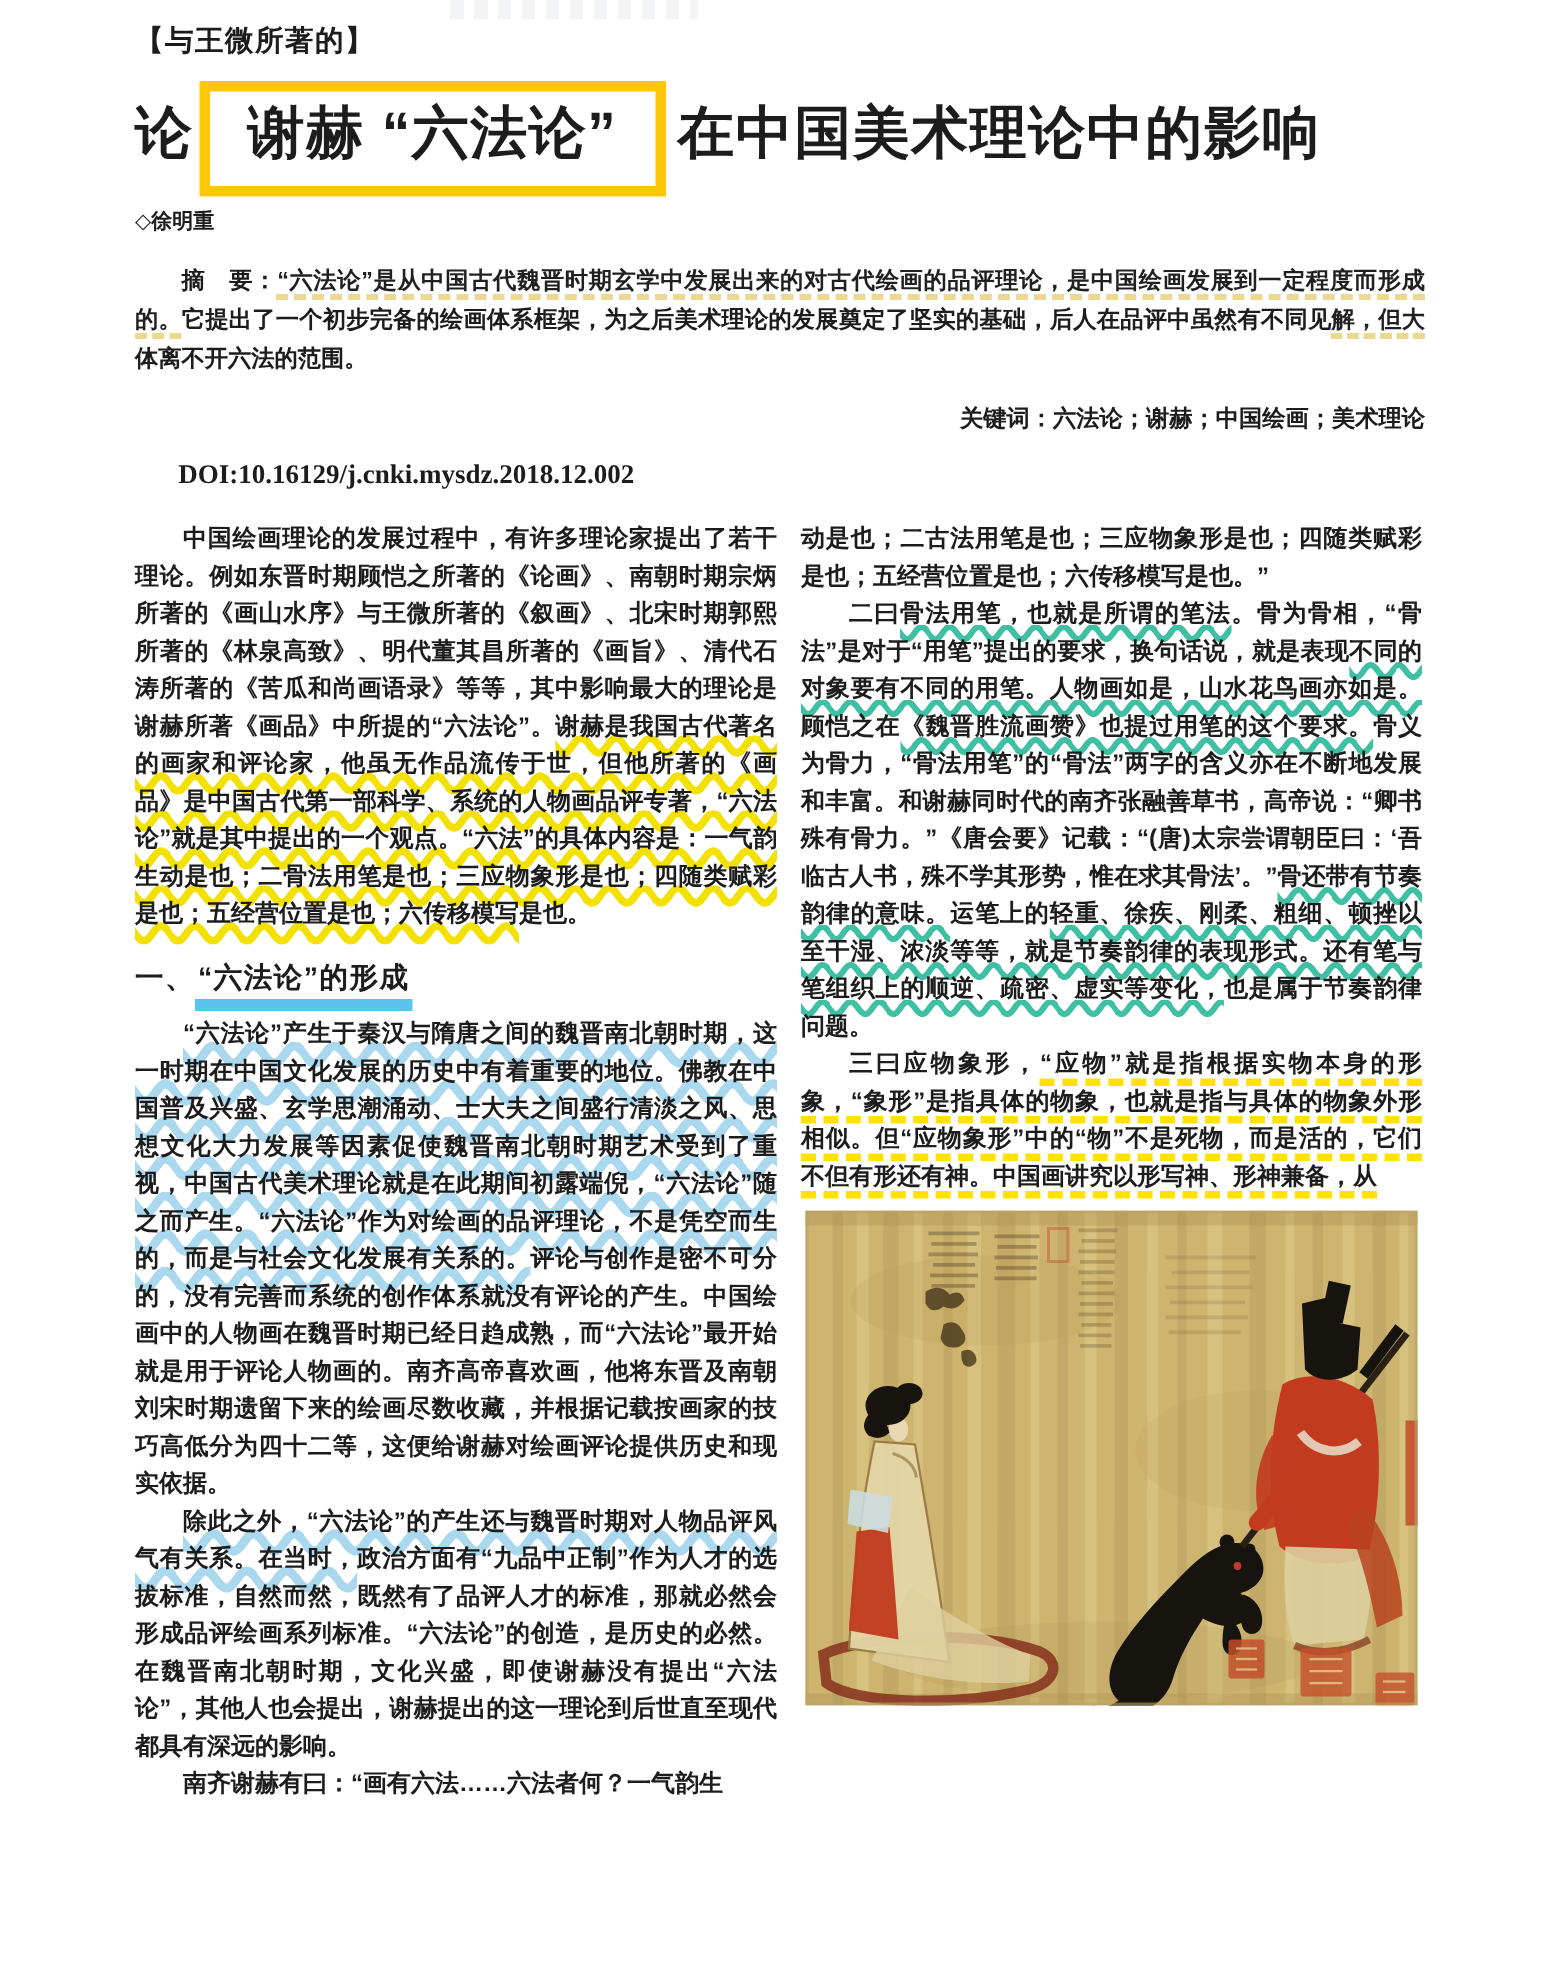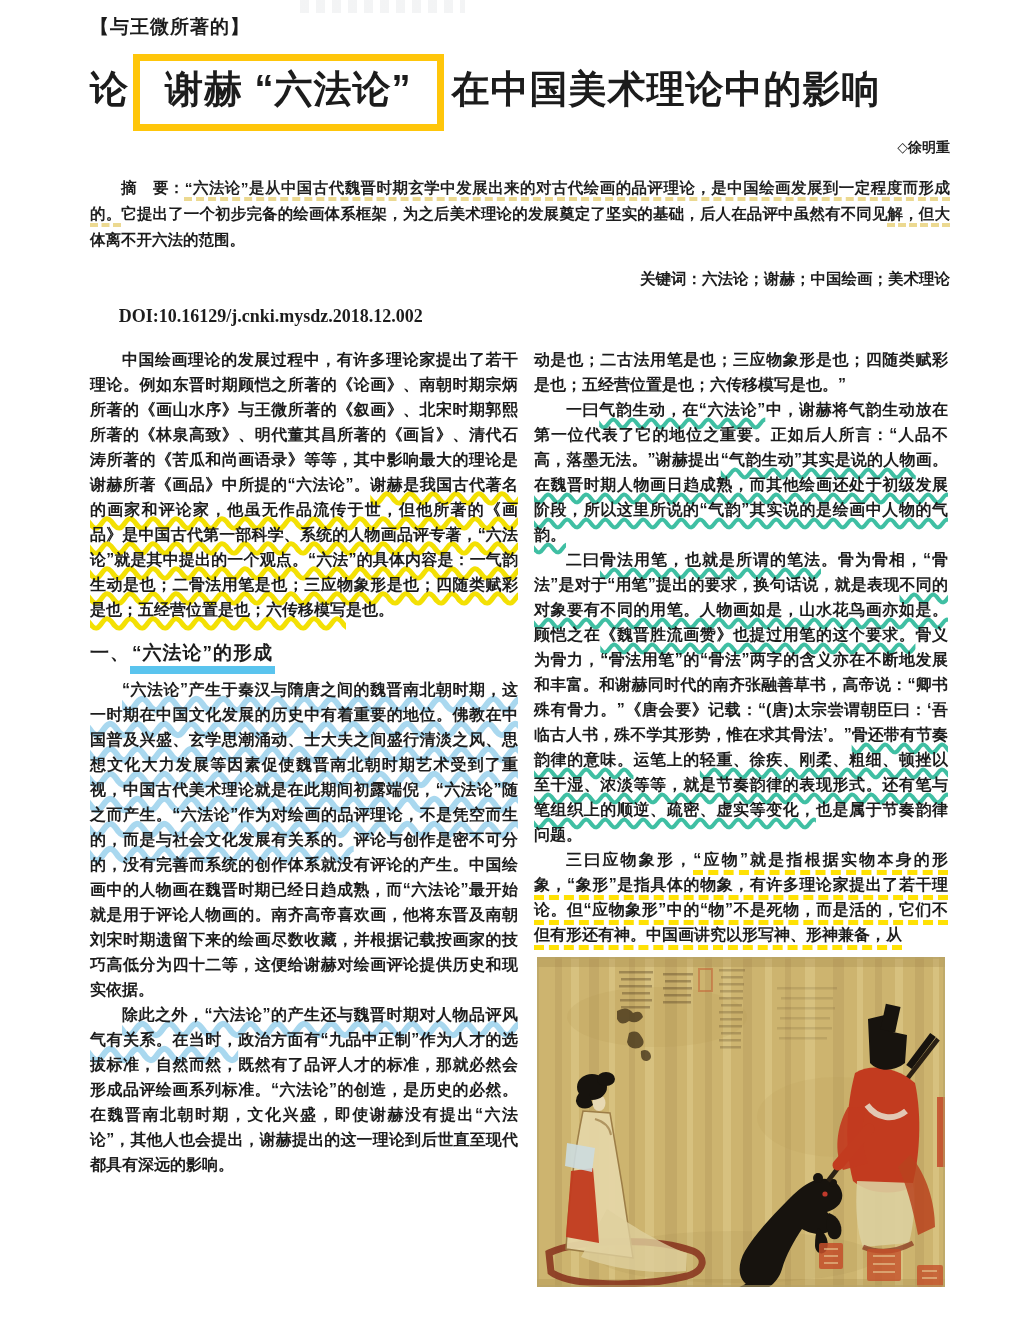--- a/index.html
+++ b/index.html
@@ -7,21 +7,21 @@
     width:1028px;height:1317px;background:var(--paper,#fff);
     font-family:"Liberation Sans","DejaVu Sans",sans-serif;
     color:var(--text,#1c1c1c);position:relative;overflow:hidden;
   }
   .page{position:absolute;inset:0;padding:14px 78px 0 90px;box-sizing:border-box;}
   .ghost{position:absolute;top:0;left:300px;width:165px;height:13px;opacity:.35;
     background:repeating-linear-gradient(90deg,rgba(180,186,192,.45) 0 9px,transparent 9px 16px);}
   .category{font-size:19px;font-weight:800;letter-spacing:1px;}
   .title{margin-top:14px;font-size:38px;font-weight:900;letter-spacing:1px;white-space:nowrap;line-height:1.4;}
   .gold-box{display:inline-block;border:7px solid var(--gold-box);padding:2px 25px 8px;margin:0 8px 0 4px;}
-  .author{margin-top:8px;font-size:14px;font-weight:700;text-align:right;}
+  .author{margin-top:8px;font-size:14px;font-weight:700;}
   .abstract{margin-top:18px;font-size:15.5px;line-height:26px;font-weight:700;text-align:justify;text-indent:2em;}
   .keywords{margin:4px 0 0;font-size:15.5px;font-weight:700;text-indent:2em;text-align:right;}
   .doi{margin:16px 0 0;font-size:18px;font-weight:600;font-family:"Liberation Serif","DejaVu Serif",serif;text-indent:1.6em;}
   .columns{display:flex;gap:16px;margin-top:20px;}
   .col{font-size:16px;line-height:25px;font-weight:700;text-align:justify;}
   .col-left{width:428px;}
   .col-right{width:414px;}
   p.para{margin:0;text-indent:2em;}
   p.cont{text-indent:0;}
   h3.sec{text-align:left;font-size:19px;font-weight:900;margin:18px 0 12px;letter-spacing:1px;}
@@ -62,27 +62,27 @@
 
   <div class="columns">
 
     <div class="col col-left">
       <p class="para"><span>中国绘画理论的发展过程中，有许多理论家提出了若干理论。例如东晋时期顾恺之所著的《论画》、南朝时期宗炳所著的《画山水序》与王微所著的《叙画》、北宋时期郭熙所著的《林泉高致》、明代董其昌所著的《画旨》、清代石涛所著的《苦瓜和尚画语录》等等，其中影响最大的理论是谢赫所著《画品》中所提的“六法论”。</span><span class="mark-yw">谢赫是我国古代著名的画家和评论家，他虽无作品流传于世，但他所著的《画品》是中国古代第一部科学、系统的人物画品评专著，“六法论”就是其中提出的一个观点。“六法”的具体内容是：一气韵生动是也；二骨法用笔是也；三应物象形是也；四随类赋彩是也；五经营位置是也；六传移模写</span><span>是也。</span></p>
       <h3 class="sec">
         <span>一、</span><span class="blue-bar">“六法论”的形成</span>
       </h3>
       <p class="para"><span class="mark-bw">“六法论”产生于秦汉与隋唐之间的魏晋南北朝时期，这一时期在中国文化发展的历史中有着重要的地位。佛教在中国普及兴盛、玄学思潮涌动、士大夫之间盛行清淡之风、思想文化大力发展等因素促使魏晋南北朝时期艺术受到了重视，中国古代美术理论就是在此期间初露端倪，“六法论”随之而产生。“六法论”作为对绘画的品评理论，不是凭空而生的，而是与社会文化发展有关系的。</span><span>评论与创作是密不可分的，没有完善而系统的创作体系就没有评论的产生。中国绘画中的人物画在魏晋时期已经日趋成熟，而“六法论”最开始就是用于评论人物画的。南齐高帝喜欢画，他将东晋及南朝刘宋时期遗留下来的绘画尽数收藏，并根据记载按画家的技巧高低分为四十二等，这便给谢赫对绘画评论提供历史和现实依据。</span></p>
       <p class="para"><span class="mark-bw">除此之外，“六法论”的产生还与魏晋时期对人物品评风气有关系。在当时，</span><span>政治方面有“九品中正制”作为人才的选拔标准，自然而然，既然有了品评人才的标准，那就必然会形成品评绘画系列标准。“六法论”的创造，是历史的必然。在魏晋南北朝时期，文化兴盛，即使谢赫没有提出“六法论”，其他人也会提出，谢赫提出的这一理论到后世直至现代都具有深远的影响。</span></p>
+      <p class="para"><span>南齐谢赫有曰：“画有六法……六法者何？一气韵生</span></p>
     </div>
 
     <div class="col col-right">
       <p class="para cont"><span>动是也；二古法用笔是也；三应物象形是也；四随类赋彩是也；五经营位置是也；六传移模写是也。”</span></p>
-      <p class="para"><span>一曰</span><span class="mark-tw">气韵生动，在“六法论”</span><span>中，谢赫将气韵生动放在第一位代表了它的地位之重要。正如后人所言：“人品不高，落墨无法。”谢赫提出</span><span class="mark-tw">“气韵生动”其实是说的人物</span><span>画。</span><span class="mark-tw">在魏晋时期人物画日趋成熟，而其他绘画还处于初级发展阶段，所以这里所说的“气韵”其实说的是绘画中人物的气韵。</span></p>
       <p class="para"><span>二曰</span><span class="mark-tw">骨法用笔，也就是所谓的笔法</span><span>。骨为骨相，“骨法”是对于“用笔”提出的要求，换句话说，就是表现</span><span class="mark-tw">不同的对象要有不同的用笔。人物画如是，山水花鸟画亦如是。</span><span>顾恺之在</span><span class="mark-tw">《魏晋胜流画赞》也提过用笔的这个要求。</span><span>骨义为骨力，“骨法用笔”的“骨法”两字的含义亦在不断地发展和丰富。和谢赫同时代的南齐张融善草书，高帝说：“卿书殊有骨力。”《唐会要》记载：“(唐)太宗尝谓朝臣曰：‘吾临古人书，殊不学其形势，惟在求其骨法’。”</span><span class="mark-tw">骨还带有节奏韵律的意味。</span><span>运笔上的</span><span class="mark-tw">轻重、徐疾、刚柔、粗细、顿挫以至干湿、浓淡等等，就是节奏韵律的表现形式。还有笔与笔组织上的顺逆、疏密、虚实等变化，</span><span>也是属于节奏韵律问题。</span></p>
-      <p class="para"><span>三曰应物象形，</span><span class="mark-yd">“应物”就是指根据实物本身的形象，“象形”是指具体的物象，有许多理论家提出了若干理论。但“应物象形”中的“物”不是死物，而是活的，它们不但有形还有神。中国画讲究以形写神、形神兼备，从</span></p>
+      <p class="para"><span>三曰应物象形，</span><span class="mark-yd">“应物”就是指根据实物本身的形象，“象形”是指具体的物象，也就是指与具体的物象外形相似。但“应物象形”中的“物”不是死物，而是活的，它们不但有形还有神。中国画讲究以形写神、形神兼备，从</span></p>
 
       <figure class="painting">
         <svg width="414" height="330" viewBox="0 0 408 330" xmlns="http://www.w3.org/2000/svg">
 
           <g>
             <rect width="408" height="330" style="fill:var(--fig-base)"></rect>
             <g style="fill:var(--fig-streak-dark)" opacity=".14">
               <rect x="18" width="7" height="330"></rect>
                 <rect x="52" width="10" height="330"></rect>
               <rect x="92" width="6" height="330"></rect>

